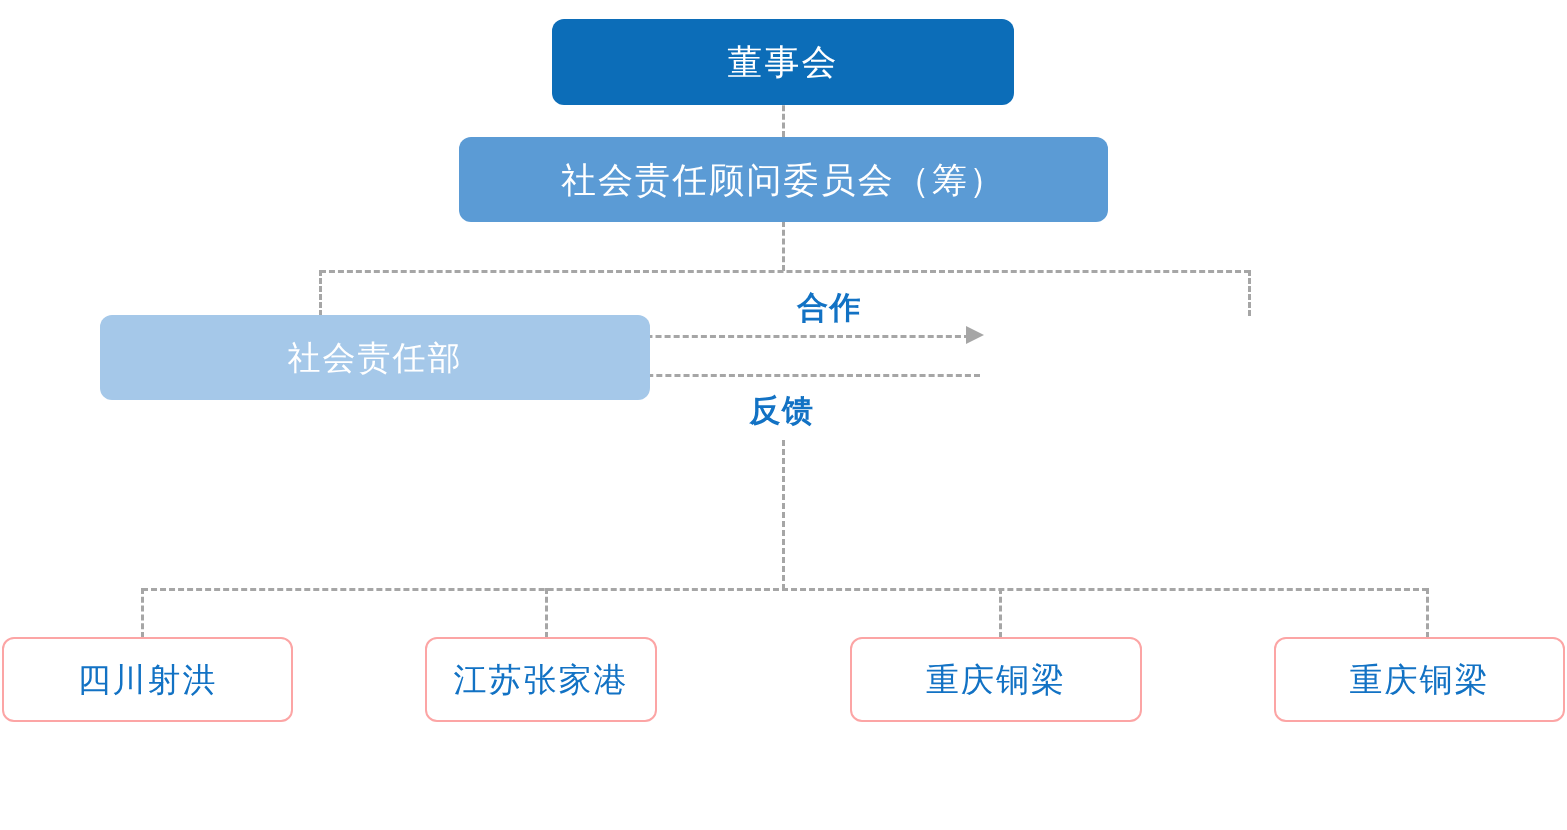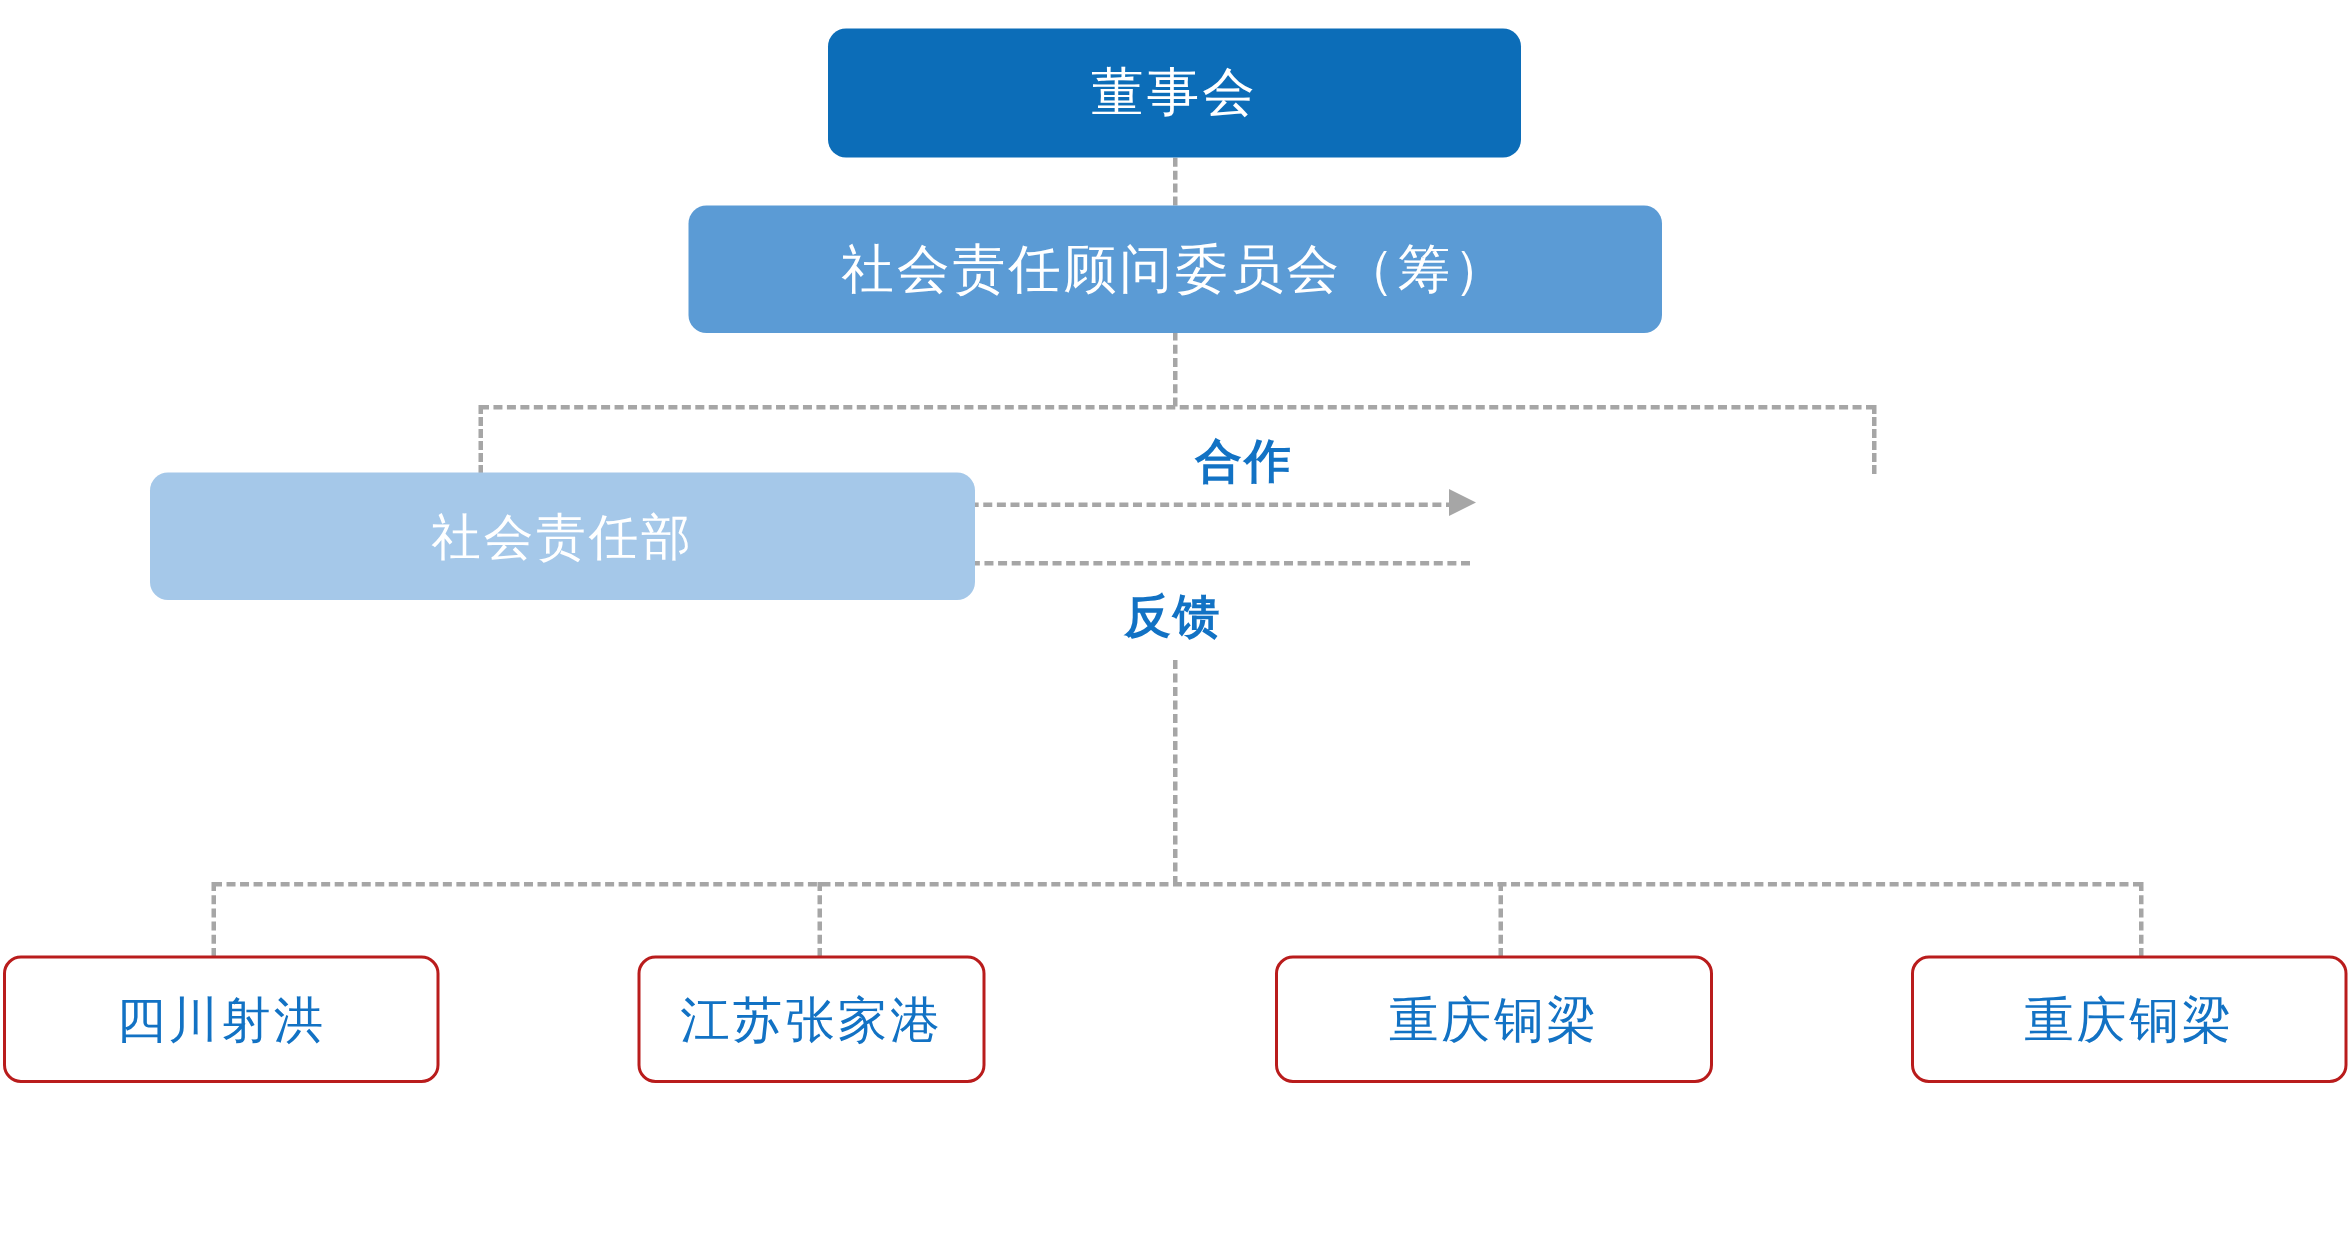--- a/index.html
+++ b/index.html
@@ -59,21 +59,21 @@
     font-size: 33px;
   }
   .node-dept-left  { left: 100px;  width: 550px; text-align: center; }
   .node-dept-right { left: 1015px; width: 463px; }
 
   
   .node-site {
     top: 637px;
     height: 85px;
     background: #ffffff;
-    border: 2px solid #b91c1c;
+    border: 2px solid #fca5a5;
     border-radius: 12px;
     color: #1272C4;
     font-size: 33px;
   }
   .node-site-1 { left: 2px;    width: 291px; }
   .node-site-2 { left: 425px;  width: 232px; }
   .node-site-3 { left: 850px;  width: 292px; }
   .node-site-4 { left: 1274px; width: 291px; }
 
   

